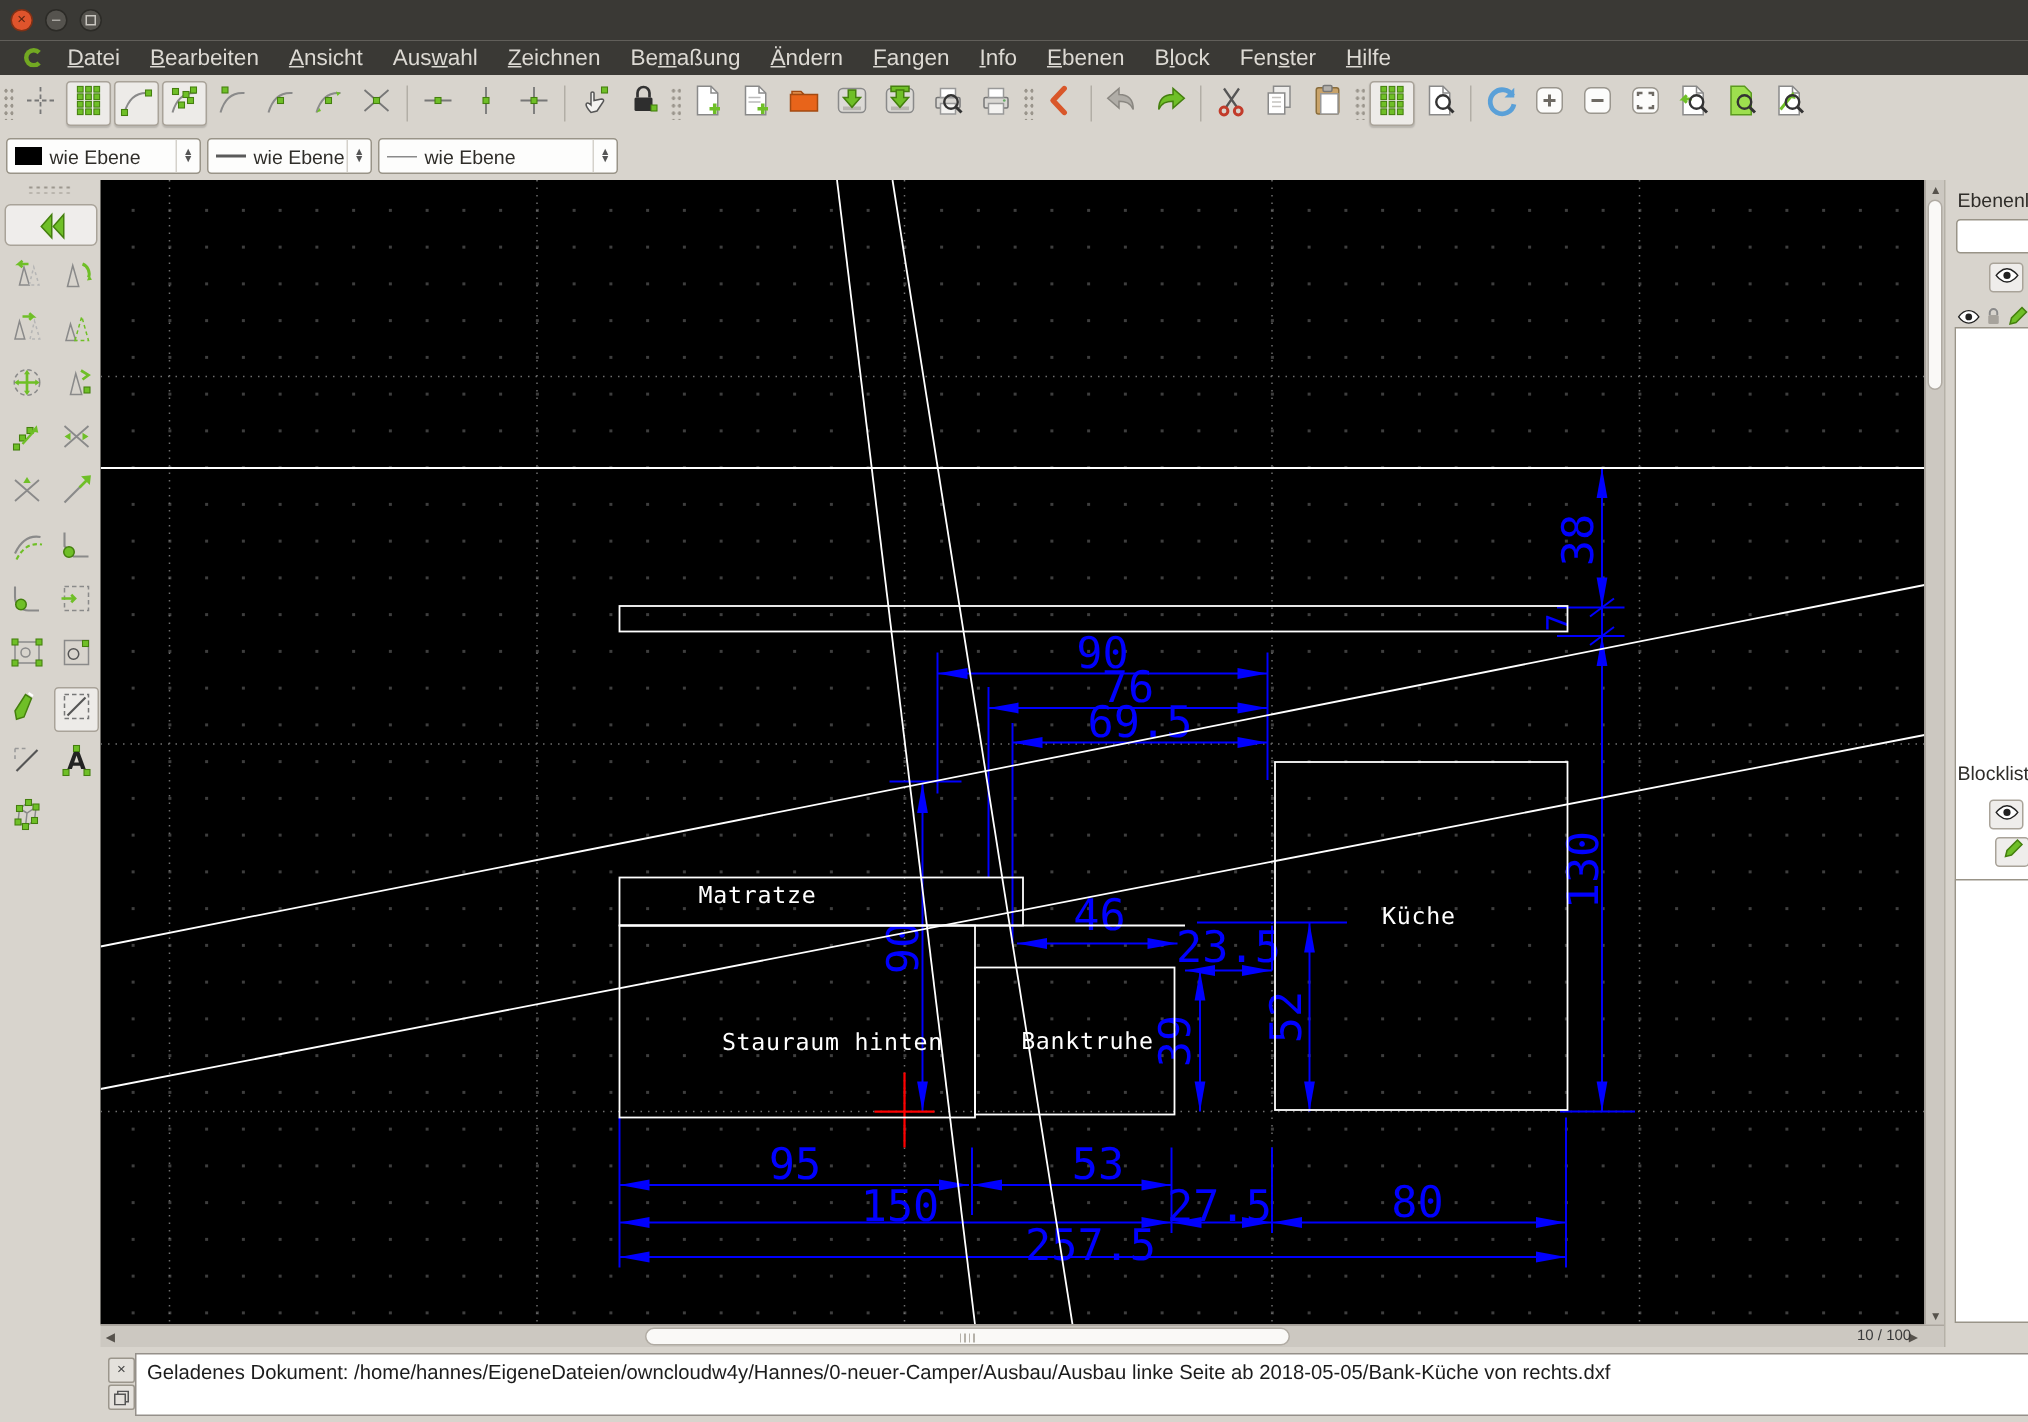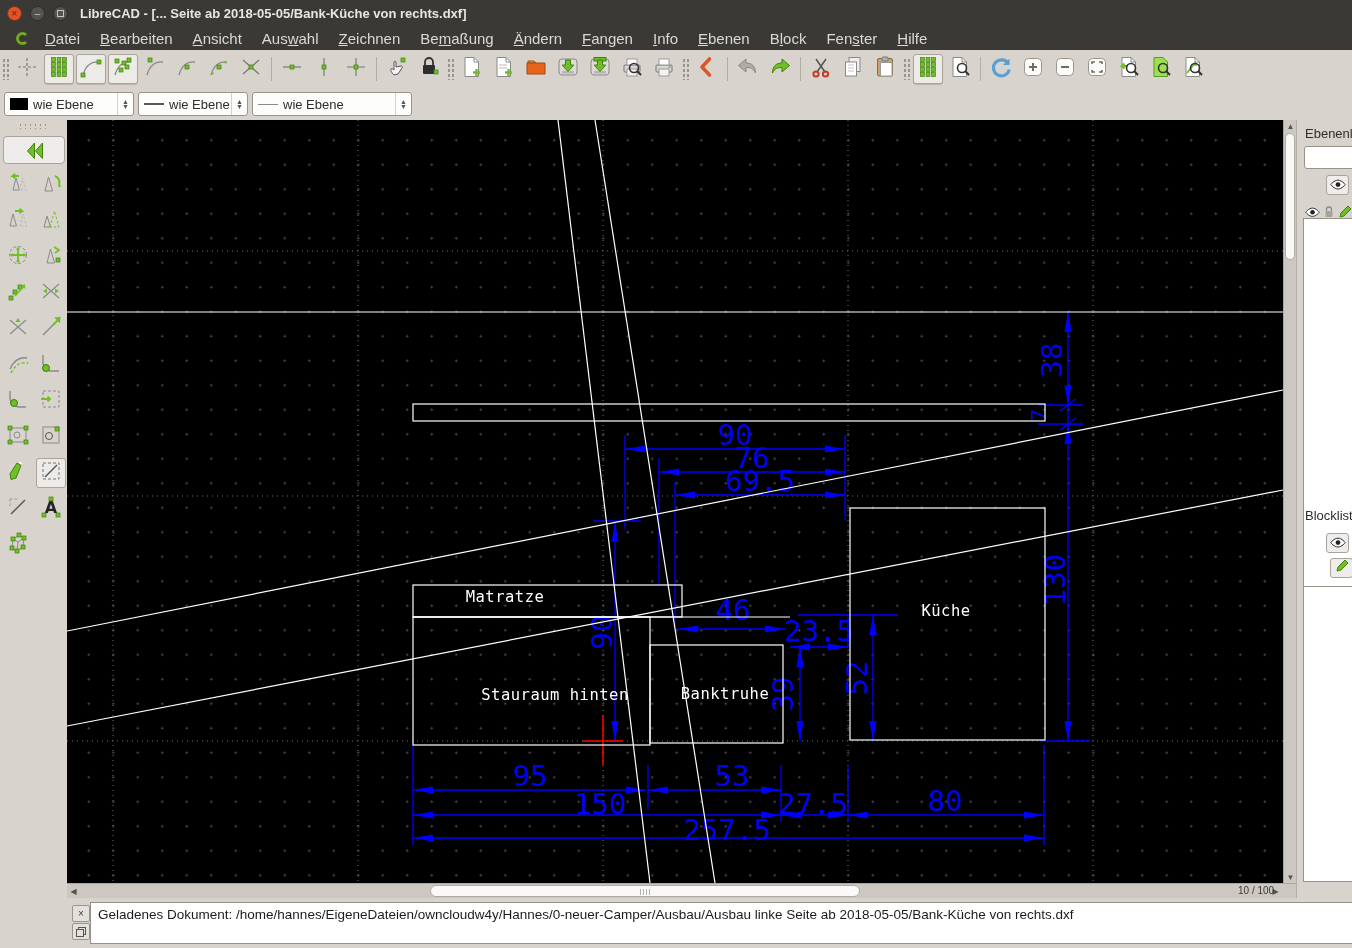--- a/index.html
+++ b/index.html
@@ -96,21 +96,20 @@
 <body>
 
 <div id="app">
 
   <div class="titlebar">
     <div class="winbtn close">×</div>
     <div class="winbtn min">–</div>
     <div class="winbtn max">
         <span class="sq"></span>
       </div>
-    <div class="title-text">LibreCAD - [... Seite ab 2018-05-05/Bank-Küche von rechts.dxf]</div>
   </div>
 
   <div class="menubar">
     <span class="appicon"></span>
     <div id="menu-items" style="display:flex;">
         <div class="menu-item"><span class="mn">D</span>atei</div>
         <div class="menu-item"><span class="mn">B</span>earbeiten</div>
         <div class="menu-item"><span class="mn">A</span>nsicht</div>
         <div class="menu-item">Aus<span class="mn">w</span>ahl</div>
         <div class="menu-item"><span class="mn">Z</span>eichnen</div>

